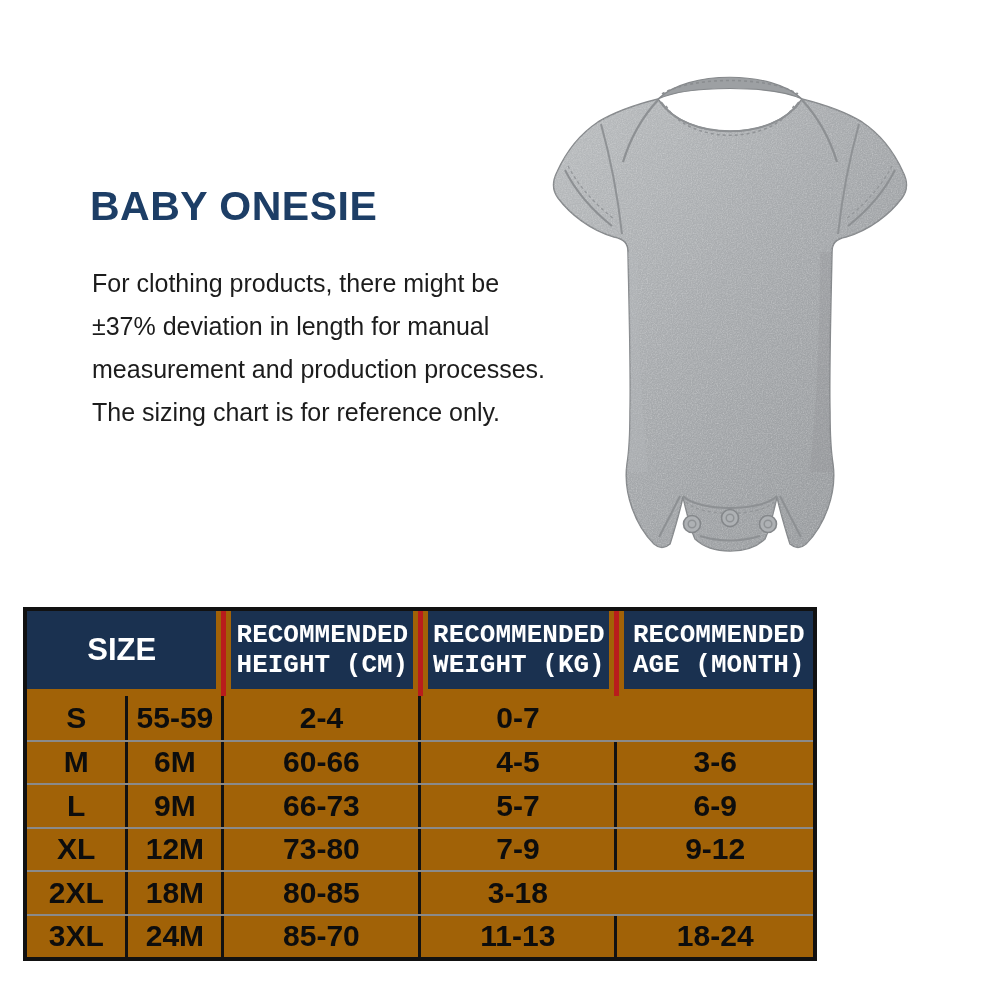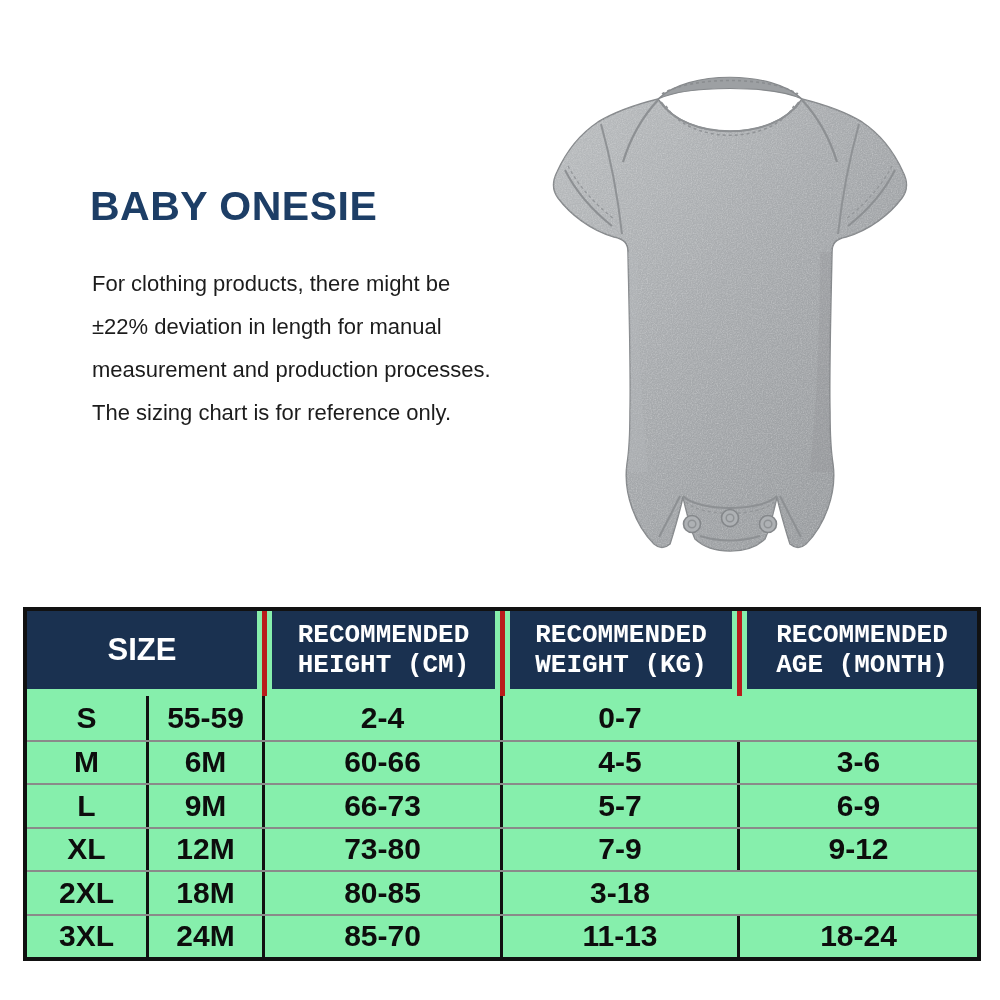--- a/index.html
+++ b/index.html
@@ -3,29 +3,29 @@
 <meta charset="utf-8">
 <style>
   * { margin:0; padding:0; box-sizing:border-box; }
   html,body { width:1000px; height:1000px; background:#ffffff;
     font-family:"Liberation Sans","DejaVu Sans",sans-serif; }
   .stage { position:relative; width:1000px; height:1000px; background:#fff; overflow:hidden;margin-top:24px; }
 
   
   .title { position:absolute; left:90px; top:160px; font-size:41px; line-height:44px;
     font-weight:bold; color:#1d3e66; letter-spacing:0.5px; }
-  .intro { position:absolute; left:92px; top:238px; font-size:22px; color:#1c1c1c; }
+  .intro { position:absolute; left:92px; top:238px; font-size:25px; color:#1c1c1c; }
   .intro .line { display:block; white-space:nowrap; line-height:43px; }
 
   
   .onesie-wrap { position:absolute; left:540px; top:18px; width:380px; height:545px; }
 
   
-  .size-table { position:absolute; left:23px; top:583px; width:958px; height:354px;
-    border:4px solid #111; background:#86efac; }
+  .size-table { position:absolute; left:23px; top:583px; width:794px; height:354px;
+    border:4px solid #111; background:#a16207; }
   .thead { display:grid; grid-template-columns:119fr 116fr 238fr 237fr 240fr; height:85px; }
   .th { position:relative; }
   .th.col-line { border-left:5px solid #b91c1c;font-family:Liberation Mono, monospace; }
   .th-size { grid-column:1 / 3; }
   .navy { background:#1a3150; height:78px; display:flex; align-items:center; justify-content:center;
     color:#fff; font-weight:bold; text-align:center; white-space:pre-line;
     font-size:26px; line-height:30px; }
   .navy.first { margin:0 5px 0 0; }
   .navy.mid   { margin:0 5px; }
   .navy.last  { margin:0 0 0 5px; }
@@ -38,21 +38,21 @@
   .td + .td { border-left:3px solid #111; }
 </style>
 </head>
 <body>
 
 <div class="stage">
 
   <h1 class="title">BABY ONESIE</h1>
   <div class="intro">
     <span class="line">For clothing products, there might be</span>
-    <span class="line">±22% deviation in length for manual</span>
+    <span class="line">±37% deviation in length for manual</span>
     <span class="line">measurement and production processes.</span>
     <span class="line">The sizing chart is for reference only.</span>
   </div>
 
   <div class="onesie-wrap">
     <svg width="380" height="545" viewBox="0 0 380 545" xmlns="http://www.w3.org/2000/svg">
       <defs>
         <linearGradient id="fab" x1="0" y1="0" x2="1" y2="1">
           <stop offset="0" stop-color="#b9bcbe"></stop>
           <stop offset="0.45" stop-color="#a7aaad"></stop>

